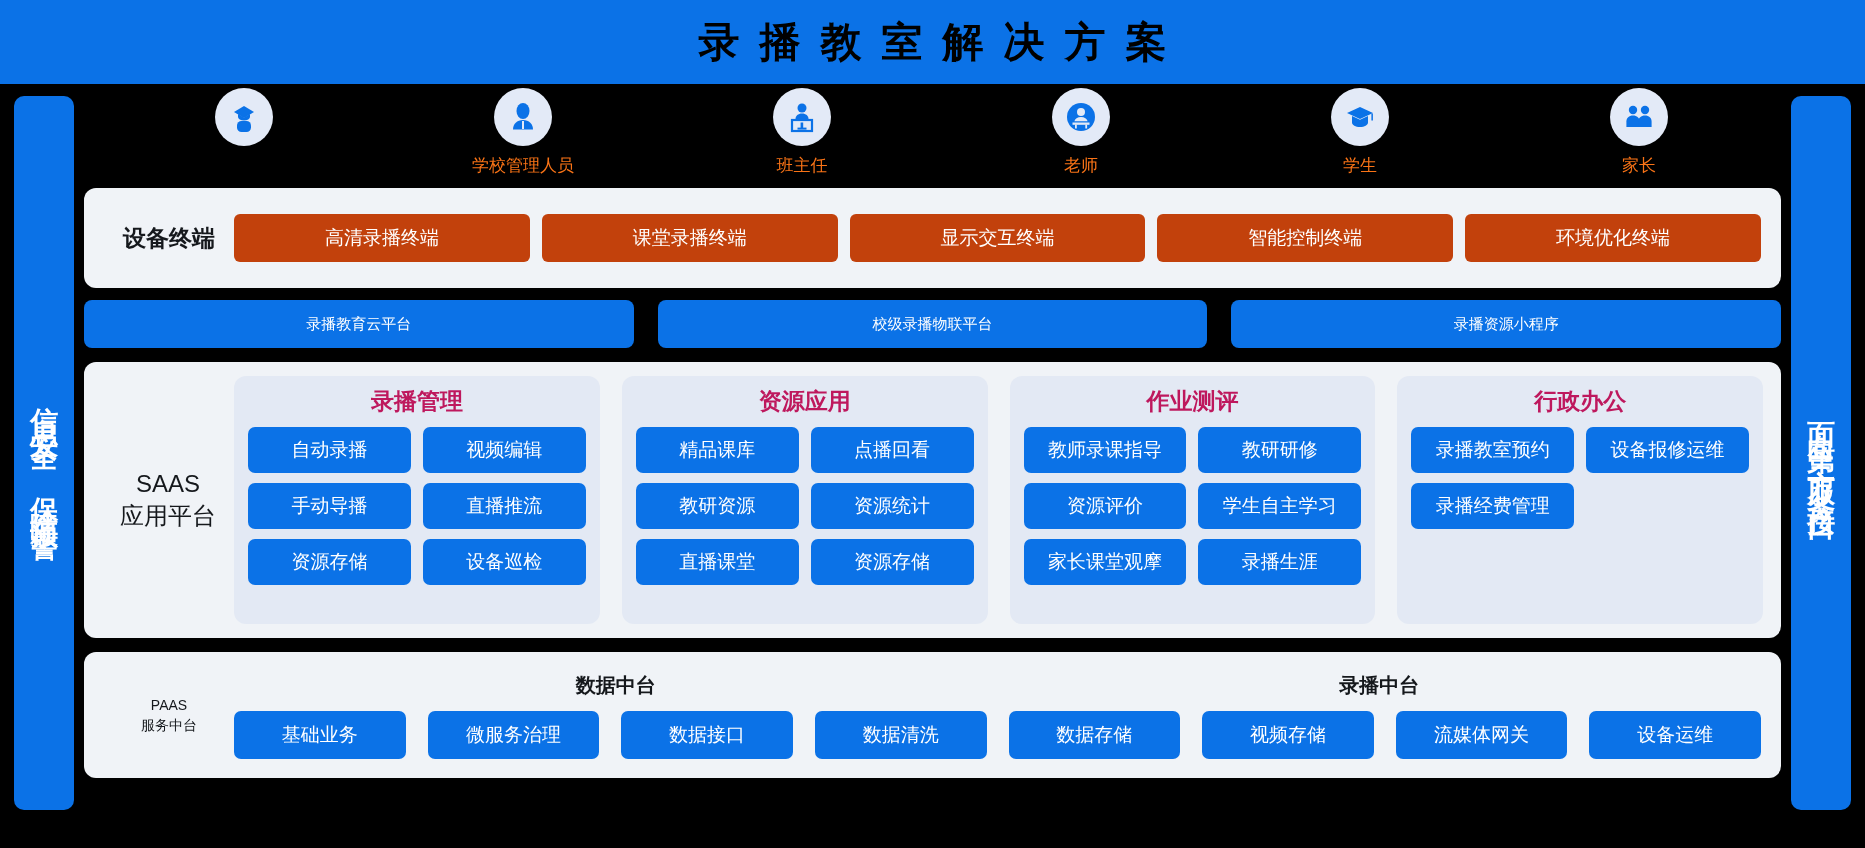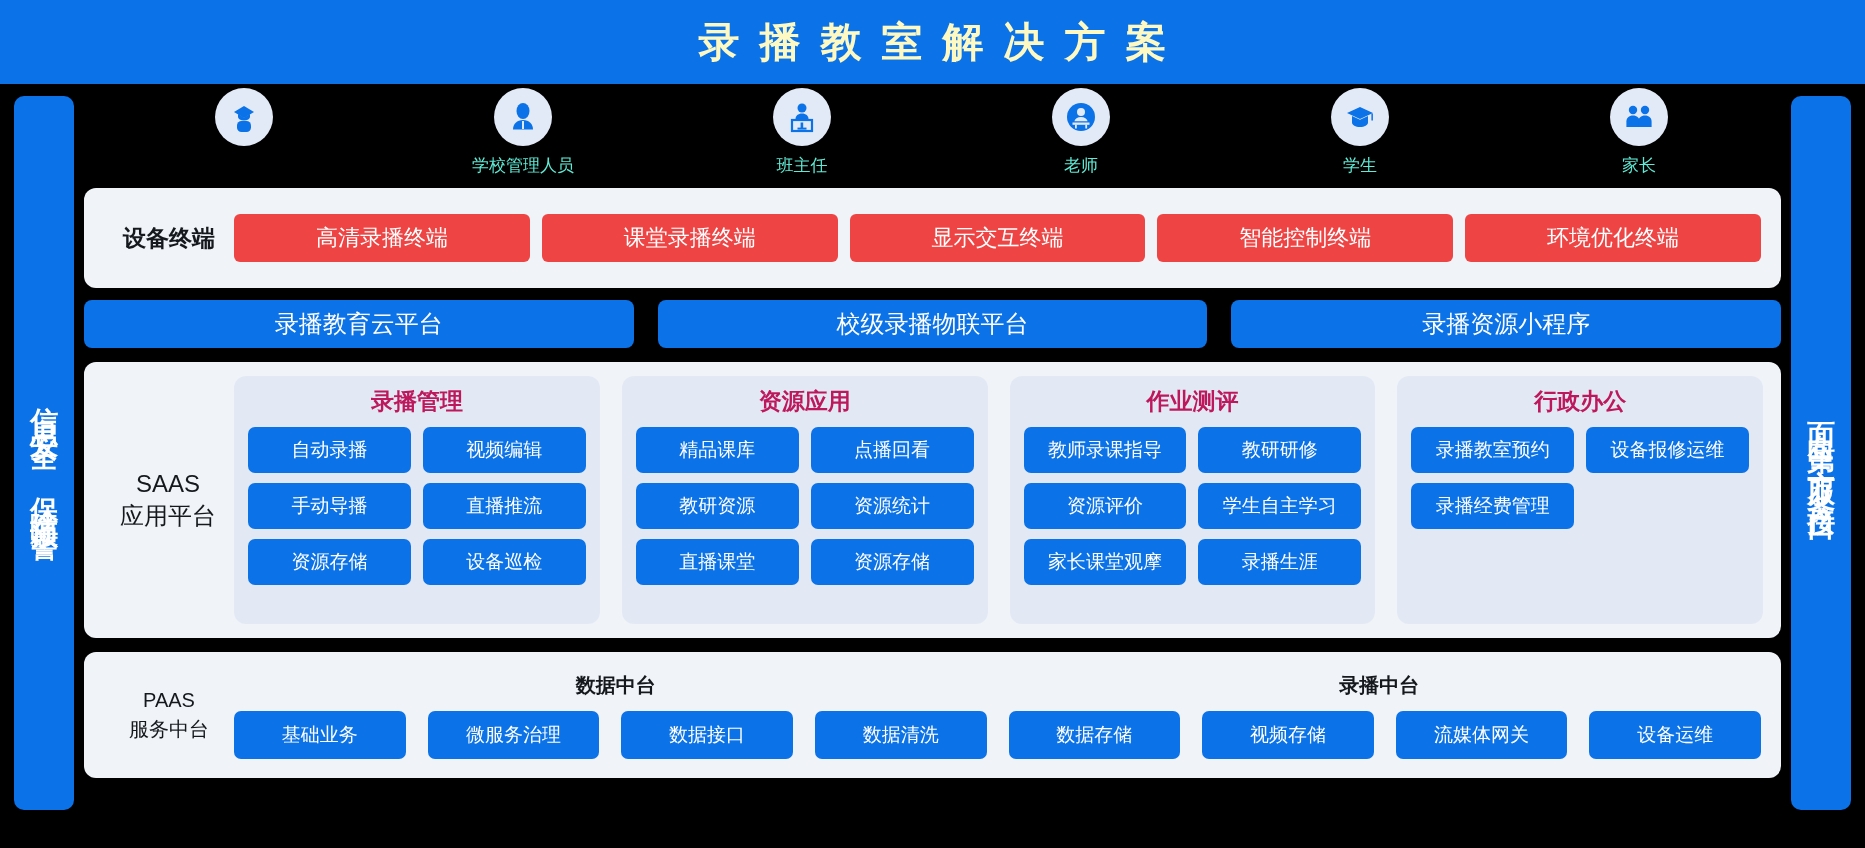--- a/index.html
+++ b/index.html
@@ -11,21 +11,21 @@
   }
   .page { position: relative; width: 1865px; height: 848px; background: #000; }
 
   
   .header {
     position: absolute; left: 0; top: 0; width: 1865px; height: 84px;
     background: #0b72e7;
     display: flex; align-items: center; justify-content: center;
   }
   .header-title {
-    color: #fef9c3; font-size: 41px; font-weight: bold;
+    color: #000000; font-size: 41px; font-weight: bold;
     letter-spacing: 20px; text-indent: 20px;
   }
 
   
   .rail {
     position: absolute; top: 96px; width: 60px; height: 714px;
     background: #0b72e7; border-radius: 10px;
     display: flex; align-items: center; justify-content: center;
   }
   .rail-left  { left: 14px; }
@@ -46,53 +46,53 @@
     display: flex; justify-content: space-between; align-items: flex-start;
     padding: 0 72px 0 90px; height: 96px;
   }
   .role { width: 140px; text-align: center; }
   .role-badge {
     width: 58px; height: 58px; border-radius: 50%;
     background: #e3eaf7; margin: 0 auto 8px auto;
     display: flex; align-items: center; justify-content: center;
   }
   .role-badge svg { display: block; }
-  .role-label { color: #5eead4; font-size: 17px; }
+  .role-label { color: #f97316; font-size: 17px; }
 
   
   .panel {
     background: #f0f3f7; border-radius: 12px;
   }
 
   
   .devices {
     margin-top: 4px; height: 100px; display: flex; align-items: center;
     padding: 0 20px;
   }
   .devices-label {
     color: #15181c; font-size: 23px; font-weight: 600;
     width: 130px; flex: 0 0 130px; text-align: center;
   }
   .devices-list {
     display: flex; gap: 12px; flex: 1 1 auto;
   }
   .chip {
-    background: #ef4444; color: #fff; border-radius: 6px;
-    display: flex; align-items: center; justify-content: center;
-    font-size: 22px; height: 48px; flex: 1 1 0;
+    background: #c2410c; color: #fff; border-radius: 6px;
+    display: flex; align-items: center; justify-content: center;
+    font-size: 19px; height: 48px; flex: 1 1 0;
   }
 
   
   .platforms {
     margin-top: 12px; display: flex; gap: 24px; height: 48px;
   }
   .plat {
     background: #0b72e7; color: #fff; border-radius: 8px; flex: 1 1 0;
     display: flex; align-items: center; justify-content: center;
-    font-size: 24px;
+    font-size: 15px;
   }
 
   
   .saas {
     margin-top: 14px; height: 276px; display: flex; align-items: center;
     padding: 14px 18px;
   }
   .saas-label {
     width: 132px; flex: 0 0 132px; text-align: center;
     color: #15181c; font-size: 24px; line-height: 1.35;
@@ -116,21 +116,21 @@
     font-size: 19px; white-space: nowrap;
   }
 
   
   .paas {
     margin-top: 14px; height: 126px; display: flex; align-items: center;
     padding: 0 20px;
   }
   .paas-label {
     width: 130px; flex: 0 0 130px; text-align: center;
-    color: #15181c; font-size: 20px; line-height: 1.45;
+    color: #15181c; font-size: 14px; line-height: 1.45;
   }
   .paas-body { flex: 1 1 auto; }
   .paas-heads { display: flex; }
   .paas-head {
     flex: 1 1 0; text-align: center; color: #15181c;
     font-size: 20px; font-weight: 600; margin-bottom: 12px;
   }
   .paas-row { display: flex; gap: 22px; }
   .paas-chip {
     background: #0b72e7; color: #fff; border-radius: 7px; flex: 1 1 0;

